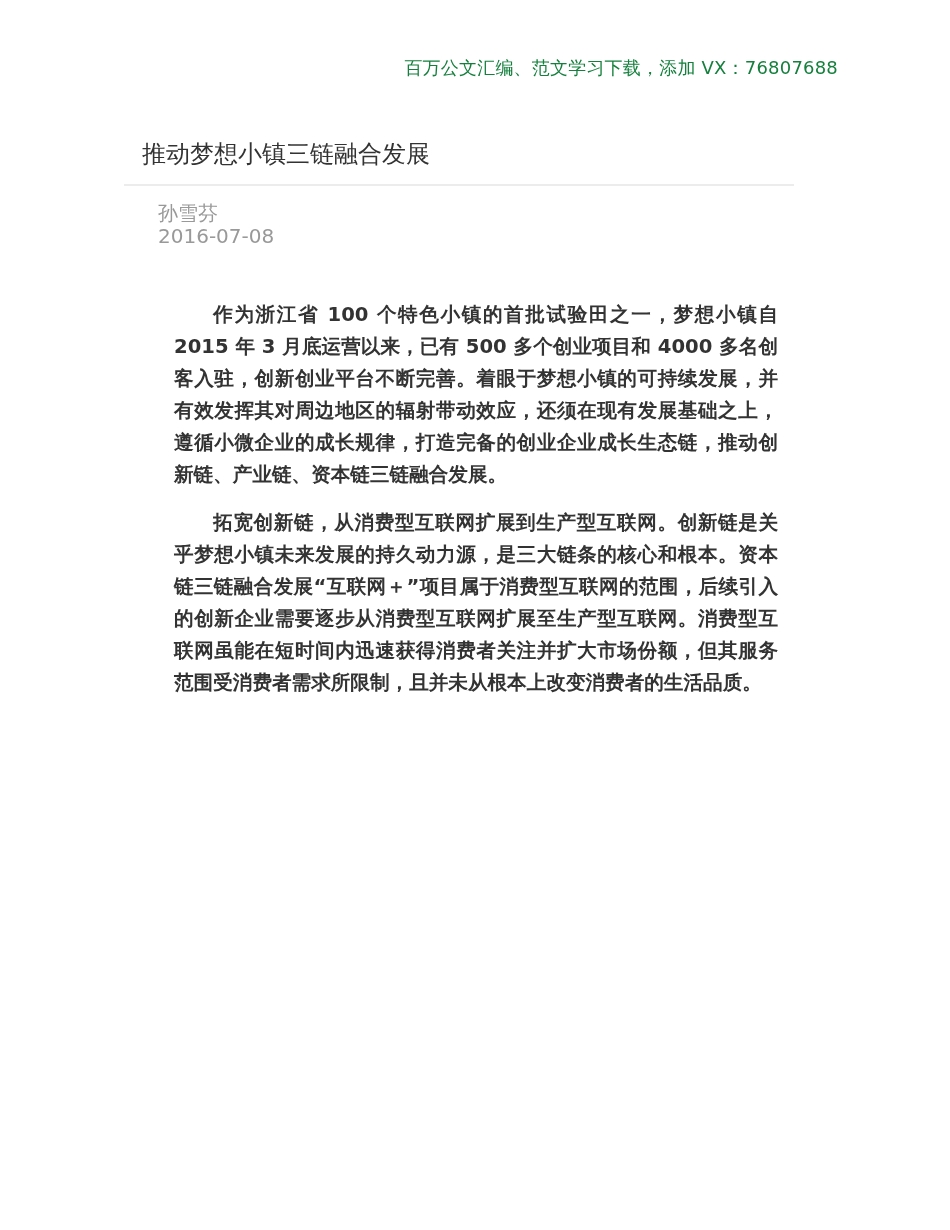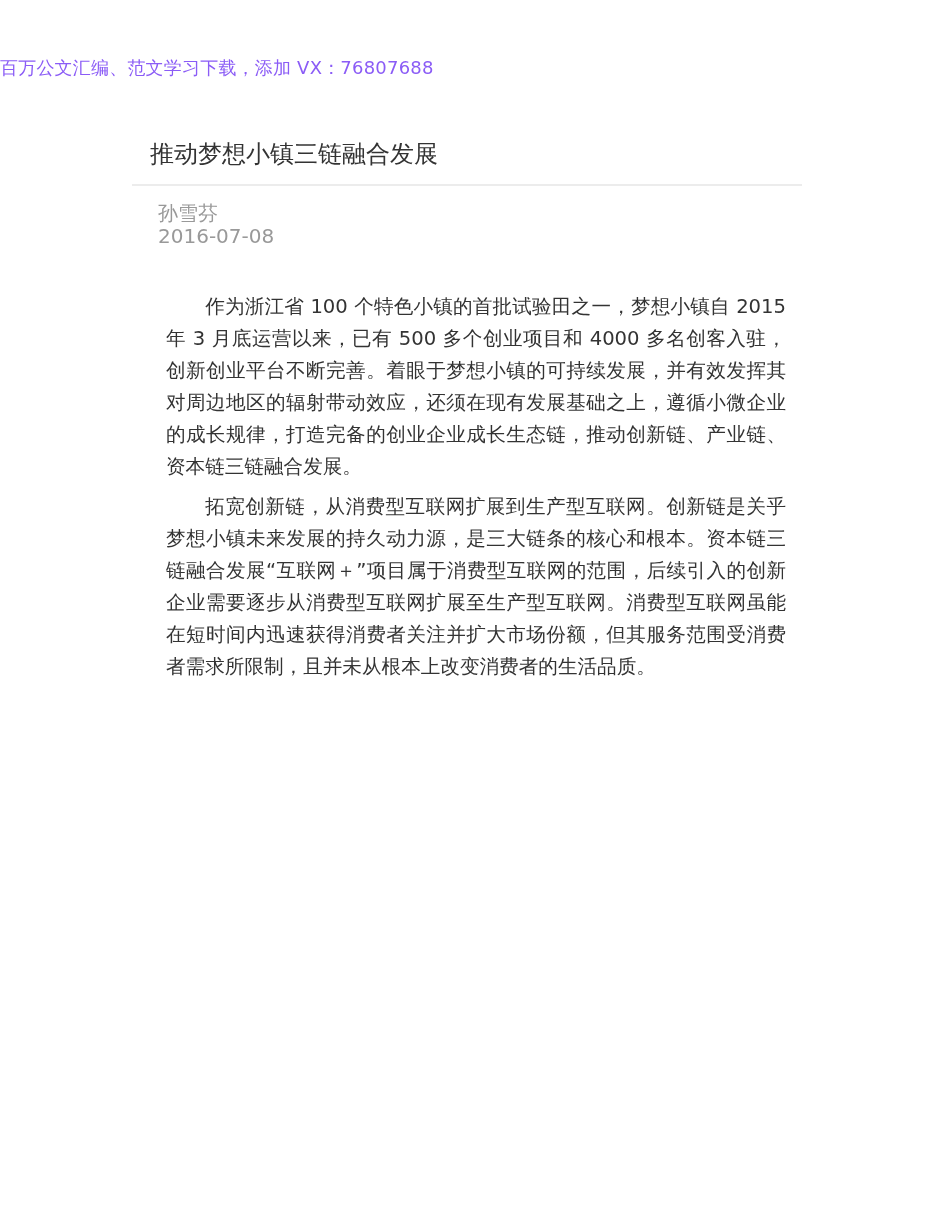--- a/index.html
+++ b/index.html
@@ -12,30 +12,30 @@
       height: 1230px;
       position: relative;
       overflow: hidden;
       font-family: "DejaVu Sans", "Liberation Sans", sans-serif;
     }
     .banner {
       position: absolute;
       top: 56px;
       left: 0;
       width: 838px;
-      text-align: left;
-      color: #8b5cf6;
+      text-align: right;
+      color: #15803d;
       font-size: 18px;
       line-height: 24px;
       letter-spacing: 0.2px;
     }
     .article-header {
       position: absolute;
       top: 136px;
-      left: 132px;
+      left: 124px;
       width: 670px;
     }
     .title {
       margin: 0 0 0 18px;
       font-size: 24px;
       line-height: 36px;
       font-weight: normal;
       color: #333333;
     }
     .divider {
@@ -56,22 +56,23 @@
       position: absolute;
       top: 283px;
       left: 158px;
       width: 636px;
       color: #333333;
       font-size: 19.6px;
       line-height: 32px;
       text-align: justify;
     }
     .content p {
-      margin: 8px;
+      margin: 16px;
       text-indent: 2em;
+      font-weight: bold;
     }
   </style>
 </head>
 <body>
 
 <div class="banner">百万公文汇编、范文学习下载，添加 VX：76807688</div>
 
 <div class="article-header">
   <h1 class="title">推动梦想小镇三链融合发展</h1>
   <div class="divider"></div>

